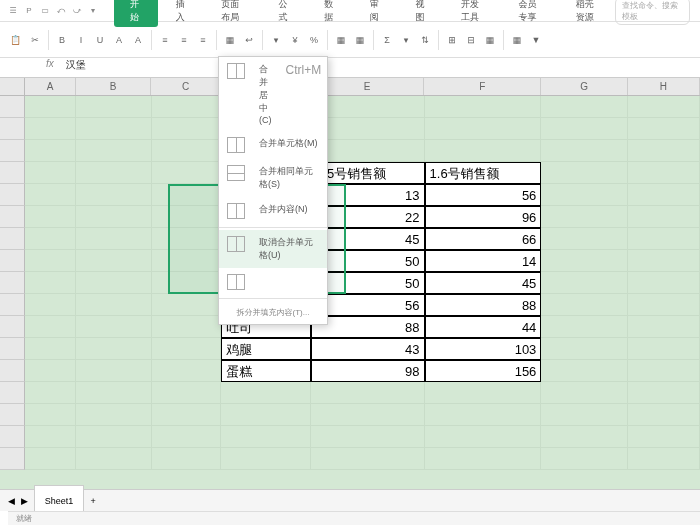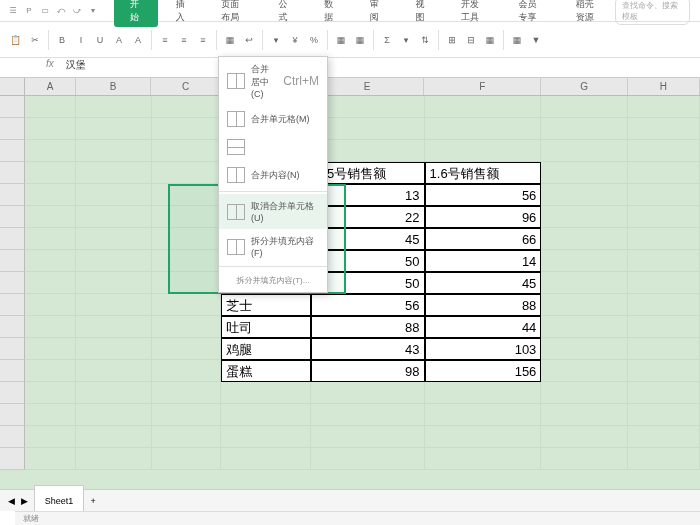--- a/index.html
+++ b/index.html
@@ -27,33 +27,33 @@
 .row{display:flex;height:22px}
 .rh{width:28px;background:#e8e8e8;border-right:1px solid #bbb;border-bottom:1px solid #ccc;font-size:9px;color:#666;text-align:center;line-height:22px}
 .cell{border-right:1px solid #c8dcc8;border-bottom:1px solid #c8dcc8;background:#d4e8d4;font-size:13px;padding:0 4px;line-height:22px;overflow:hidden}
 .cA{width:56px}.cB{width:84px}.cC{width:77px}.cD{width:100px}.cE{width:126px}.cF{width:130px}.cG{width:96px}.cH{width:80px}
 .tbl{border:1.5px solid #000!important;background:#fff!important}
 .tblr{border-right:1.5px solid #000!important}
 .tblb{border-bottom:1.5px solid #000!important}
 .tr{text-align:right}
 .sel{position:absolute;border:2px solid #22a366;pointer-events:none;background:rgba(34,163,102,0.05)}
 .menu{position:absolute;left:218px;top:56px;width:110px;background:#fff;border:1px solid #ccc;box-shadow:2px 2px 8px rgba(0,0,0,0.2);z-index:100}
-.mitem{display:flex;align-items:center;padding:6px 8px;font-size:9px;color:#555;cursor:pointer;gap:6px}
+.mitem{display:flex;padding:6px 8px;font-size:9px;color:#555;cursor:pointer;gap:14px}
 .micon{width:18px;height:16px;border:1px solid #aaa;position:relative;flex-shrink:0}
 .micon::before,.micon::after{content:"";position:absolute;background:#aaa}
 .mi1::before{left:50%;top:0;width:1px;height:100%}
 .mi2::before{left:50%;top:0;width:1px;height:100%}
 .mi3::before{left:0;top:50%;width:100%;height:1px}
 .mi4::before{left:50%;top:0;width:1px;height:100%}
 .mshort{margin-left:auto;font-size:12px;color:#999}
 .msep{height:1px;background:#e0e0e0;margin:2px 0}
 .mfoot{padding:6px 8px;font-size:8px;color:#888;text-align:center}
 .sheettabs{position:absolute;bottom:14px;left:0;right:0;height:22px;background:#f5f5f5;border-top:1px solid #ccc;display:flex;align-items:center;font-size:9px;padding:0 8px;gap:6px}
 .stab{padding:10px 10px;background:#fff;border:1px solid #ccc;border-bottom:none}
-.status{position:absolute;bottom:0;left:15px;right:0;height:14px;background:#f5f5f5;border-top:1px solid #ddd;font-size:8px;color:#888;padding:0 8px;line-height:14px}
+.status{position:absolute;bottom:0;left:8px;right:0;height:14px;background:#f5f5f5;border-top:1px solid #ddd;font-size:8px;color:#888;padding:0 8px;line-height:14px}
 </style>
 </head>
 <body>
 
 <div class="titlebar">
   <div class="qat">
     <span>☰</span>
     <span>P</span>
     <span>▭</span>
     <span>⤺</span>
@@ -326,33 +326,33 @@
       <div class="micon mi1"></div>
       <span>合并居中(C)</span>
       <span class="mshort">Ctrl+M</span>
     </div>
   <div class="mitem">
       <div class="micon mi2"></div>
       <span>合并单元格(M)</span>
     </div>
   <div class="mitem">
       <div class="micon mi3"></div>
+      <span>合并相同单元格(S)</span>
     </div>
   <div class="mitem">
       <div class="micon mi4"></div>
       <span>合并内容(N)</span>
     </div>
   <div class="msep"></div>
   <div class="mitem" style="background:#e8f4ec">
       <div class="micon mi1"></div>
       <span>取消合并单元格(U)</span>
     </div>
   <div class="mitem">
       <div class="micon mi2"></div>
-      <span>拆分并填充内容(F)</span>
     </div>
   <div class="msep"></div>
   <div class="mfoot">拆分并填充内容(T)...</div>
 </div>
 
 <div class="sheettabs">
   <span>◀</span>
   <span>▶</span>
   <div class="stab">Sheet1</div>
   <span>+</span>

